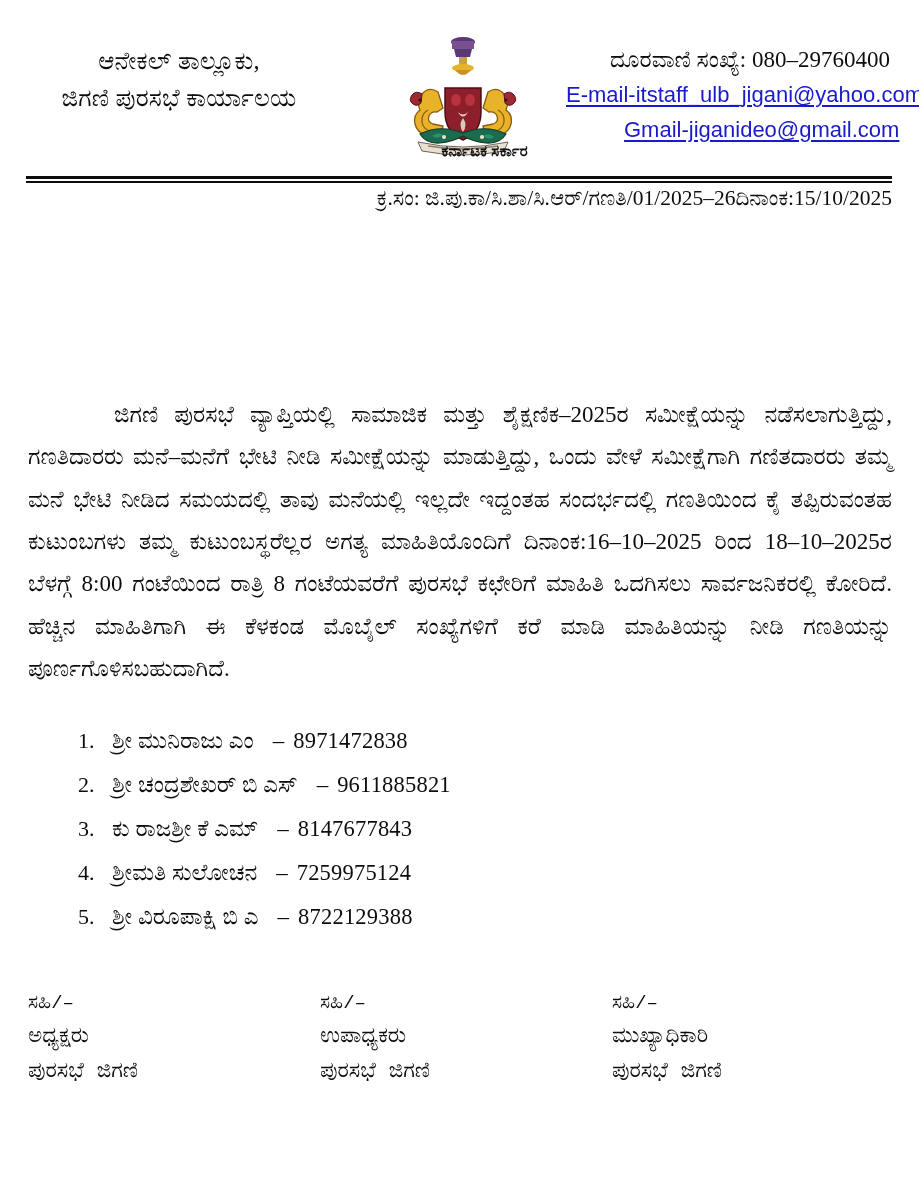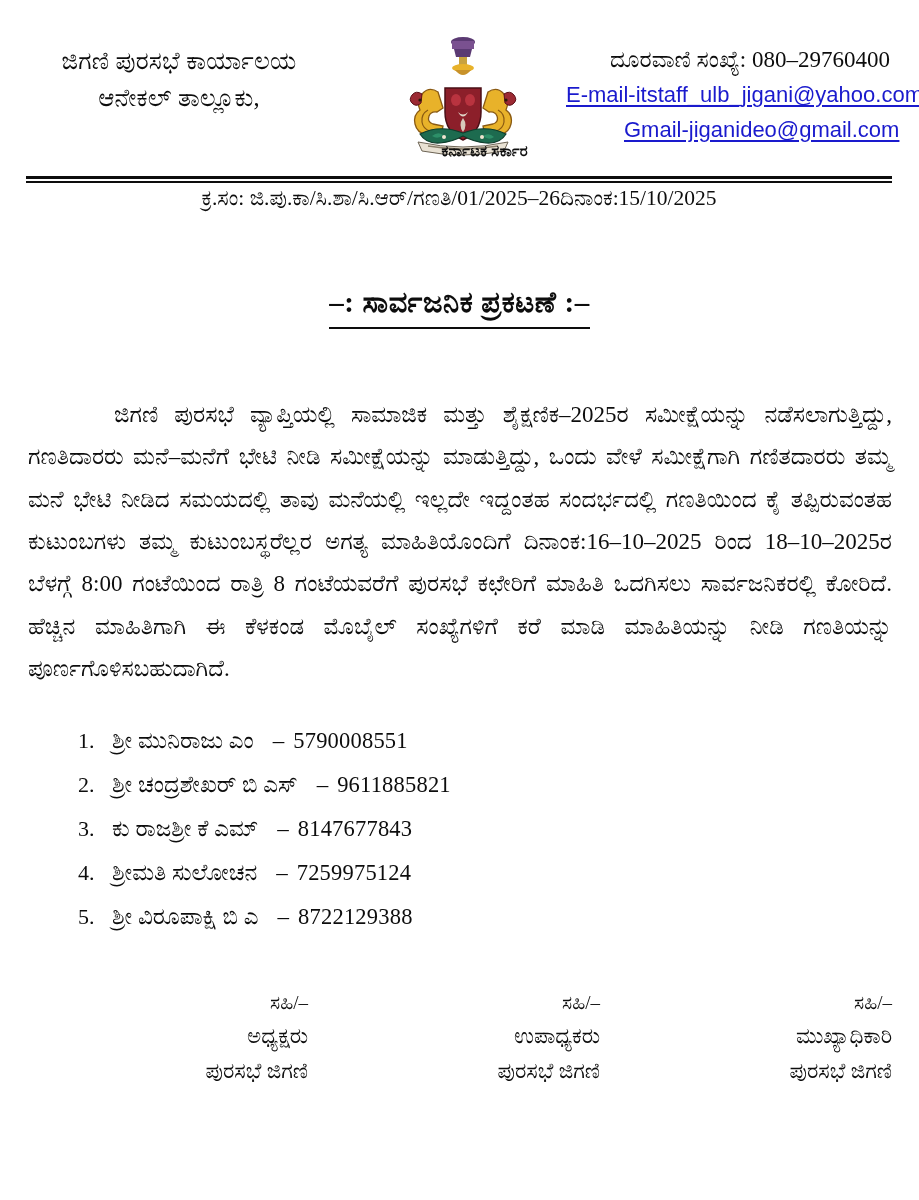--- a/index.html
+++ b/index.html
@@ -115,21 +115,21 @@
     background: #0d0d0d;
   }
 
   
   .refline {
     position: absolute;
     left: 26px;
     top: 186px;
     width: 866px;
     display: flex;
-    justify-content: center;
+    justify-content: flex-end;
     align-items: baseline;
     font-size: 21.5px;
     white-space: nowrap;
   }
 
   
   .title-wrap {
     position: absolute;
     left: 0;
     top: 286px;
@@ -189,39 +189,40 @@
   .signatures {
     position: absolute;
     left: 28px;
     top: 988px;
     width: 864px;
     display: flex;
     justify-content: space-between;
   }
   .sig-col {
     width: 280px;
-    text-align: right;
+    text-align: left;
     font-size: 21.5px;
     line-height: 1.62;
     white-space: nowrap;
+    font-family: Liberation Mono, monospace;
   }
   .sig-col .sig-sd { display: block; font-size: 19px; }
   .sig-col .sig-role { display: block; }
   .sig-col .sig-office { display: block; }
 </style>
 </head>
 <body>
 
 <div class="page">
 
   <div class="header">
 
     <div class="header-left">
+      <span class="hl-line">ಆನೇಕಲ್ ತಾಲ್ಲೂಕು,</span>
       <span class="hl-line">ಜಿಗಣಿ ಪುರಸಭೆ ಕಾರ್ಯಾಲಯ</span>
-      <span class="hl-line">ಆನೇಕಲ್ ತಾಲ್ಲೂಕು,</span>
     </div>
 
     <div class="emblem">
       <svg width="130" height="150" viewBox="0 0 130 150" xmlns="http://www.w3.org/2000/svg">
 
         <g>
           <ellipse cx="65" cy="12" rx="12" ry="5" fill="#5b3a73"></ellipse>
           <rect x="54" y="11" width="22" height="8" fill="#7a5190"></rect>
           <path d="M56 19 h18 l-2 8 h-14 z" fill="#5b3a73"></path>
           <rect x="61" y="27" width="8" height="9" fill="#c8a23e"></rect>
@@ -274,32 +275,29 @@
     <div class="rule-thick"></div>
     <div class="rule-gap"></div>
     <div class="rule-thin"></div>
   </div>
 
   <div class="refline">
     <span>ಕ್ರ.ಸಂ: ಜಿ.ಪು.ಕಾ/ಸಿ.ಶಾ/ಸಿ.ಆರ್/ಗಣತಿ/01/2025–26</span>
     <span>ದಿನಾಂಕ:15/10/2025</span>
   </div>
 
-  <div class="title-wrap">
-    <span class="title">–: ಸಾರ್ವಜನಿಕ ಪ್ರಕಟಣೆ :–</span>
-  </div>
 
   <div class="body-par">ಜಿಗಣಿ ಪುರಸಭೆ ವ್ಯಾಪ್ತಿಯಲ್ಲಿ ಸಾಮಾಜಿಕ ಮತ್ತು ಶೈಕ್ಷಣಿಕ–2025ರ ಸಮೀಕ್ಷೆಯನ್ನು ನಡೆಸಲಾಗುತ್ತಿದ್ದು, ಗಣತಿದಾರರು ಮನೆ–ಮನೆಗೆ ಭೇಟಿ ನೀಡಿ ಸಮೀಕ್ಷೆಯನ್ನು ಮಾಡುತ್ತಿದ್ದು, ಒಂದು ವೇಳೆ ಸಮೀಕ್ಷೆಗಾಗಿ ಗಣಿತದಾರರು ತಮ್ಮ ಮನೆ ಭೇಟಿ ನೀಡಿದ ಸಮಯದಲ್ಲಿ ತಾವು ಮನೆಯಲ್ಲಿ ಇಲ್ಲದೇ ಇದ್ದಂತಹ ಸಂದರ್ಭದಲ್ಲಿ ಗಣತಿಯಿಂದ ಕೈ ತಪ್ಪಿರುವಂತಹ ಕುಟುಂಬಗಳು ತಮ್ಮ ಕುಟುಂಬಸ್ಥರೆಲ್ಲರ ಅಗತ್ಯ ಮಾಹಿತಿಯೊಂದಿಗೆ ದಿನಾಂಕ:16–10–2025 ರಿಂದ 18–10–2025ರ ಬೆಳಗ್ಗೆ 8:00 ಗಂಟೆಯಿಂದ ರಾತ್ರಿ 8 ಗಂಟೆಯವರೆಗೆ ಪುರಸಭೆ ಕಛೇರಿಗೆ ಮಾಹಿತಿ ಒದಗಿಸಲು ಸಾರ್ವಜನಿಕರಲ್ಲಿ ಕೋರಿದೆ. ಹೆಚ್ಚಿನ ಮಾಹಿತಿಗಾಗಿ ಈ ಕೆಳಕಂಡ ಮೊಬೈಲ್ ಸಂಖ್ಯೆಗಳಿಗೆ ಕರೆ ಮಾಡಿ ಮಾಹಿತಿಯನ್ನು ನೀಡಿ ಗಣತಿಯನ್ನು ಪೂರ್ಣಗೊಳಿಸಬಹುದಾಗಿದೆ.</div>
 
   <ul class="contact-list">
     <li>
       <span class="ci-num">1.</span>
       <span class="ci-name">ಶ್ರೀ ಮುನಿರಾಜು ಎಂ</span>
       <span class="ci-dash">–</span>
-      <span class="ci-phone">5790008551</span>
+      <span class="ci-phone">8971472838</span>
     </li>
     <li>
       <span class="ci-num">2.</span>
       <span class="ci-name">ಶ್ರೀ ಚಂದ್ರಶೇಖರ್ ಬಿ ಎಸ್</span>
       <span class="ci-dash">–</span>
       <span class="ci-phone">9611885821</span>
     </li>
     <li>
       <span class="ci-num">3.</span>
       <span class="ci-name">ಕು ರಾಜಶ್ರೀ ಕೆ ಎಮ್</span>

